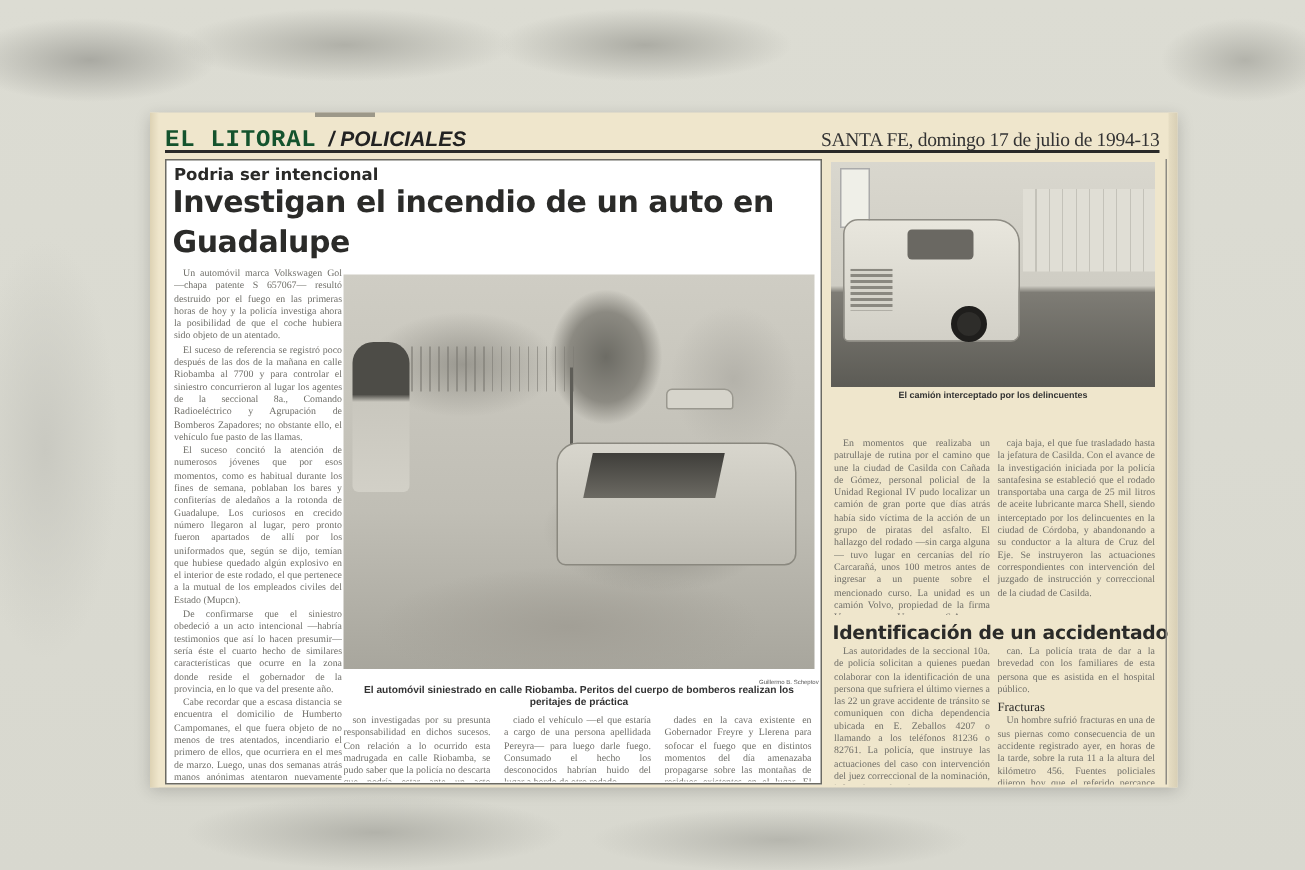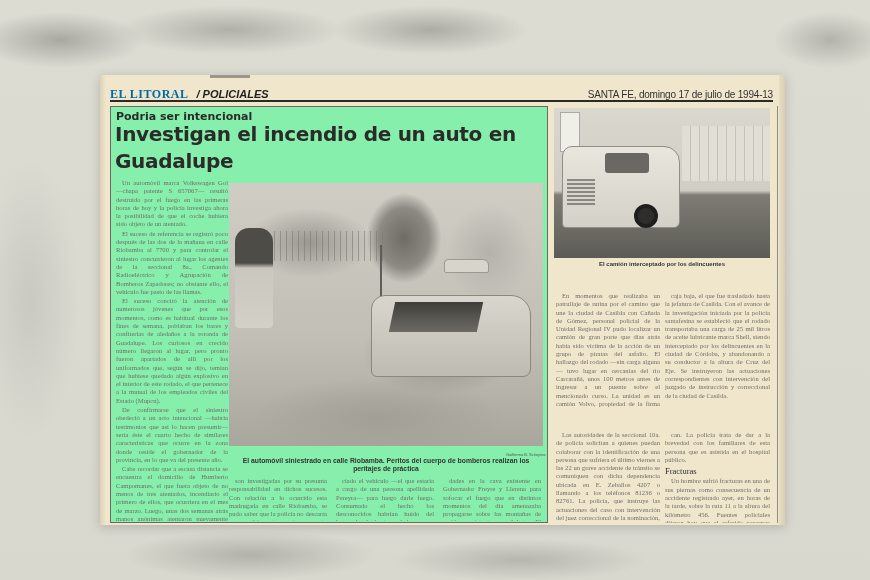--- a/index.html
+++ b/index.html
@@ -34,35 +34,35 @@
     .top-cut {
       position: absolute; left: 110px; top: -3px; width: 40px; height: 6px;
       background: #4a4a45; opacity: 0.5;
     }
     .masthead {
       position: absolute; left: 10px; top: 9px; right: 12px; height: 18px;
       border-bottom: 2px solid #2a2a28;
       display: flex; align-items: baseline; justify-content: space-between;
     }
     .paper-name {
-      font-family: Liberation Serif, serif; font-weight: bold;
-      font-size: 12px; letter-spacing: 0.5px; color: #0369a1;
+      font-family: Liberation Mono, monospace; font-weight: bold;
+      font-size: 16px; letter-spacing: 0.5px; color: #14532d;
     }
     .section-name {
       font-family: "Liberation Sans", sans-serif; font-style: italic; font-weight: bold;
-      font-size: 11px; color: #222; margin-left: 4px;
+      font-size: 14px; color: #222; margin-left: 4px;
     }
     .dateline {
-      font-family: Liberation Sans, sans-serif; font-size: 10px; color: #333;
+      font-family: Liberation Serif, serif; font-size: 13px; color: #333;
       letter-spacing: -0.2px;
     }
     .left-article {
       position: absolute; left: 10px; top: 31px; width: 438px; height: 417px;
       border: 1px solid #6b6a63;
-      background: #86efac;
+      background: #ffffff;
     }
     .kicker {
       position: absolute; left: 5px; top: 3px;
       font-family: "DejaVu Sans", sans-serif; font-weight: bold; font-size: 11px; color: #2a2a28;
     }
     .headline {
       position: absolute; left: 4px; top: 14px; width: 420px;
       font-family: "DejaVu Sans", sans-serif; font-weight: bold;
       font-size: 20px; line-height: 27px; color: #2b2b29; letter-spacing: -0.3px;
     }
@@ -260,20 +260,21 @@
     </div>
     <div class="truck-caption">El camión interceptado por los delincuentes</div>
 
     <div class="rc1 col-text">
       <p>En momentos que realizaba un patrullaje de rutina por el camino que une la ciudad de Casilda con Cañada de Gómez, personal policial de la Unidad Regional IV pudo localizar un camión de gran porte que días atrás había sido víctima de la acción de un grupo de piratas del asfalto. El hallazgo del rodado —sin carga alguna— tuvo lugar en cercanías del río Carcarañá, unos 100 metros antes de ingresar a un puente sobre el mencionado curso. La unidad es un camión Volvo, propiedad de la firma Vernengo y Vernengo S.A., con semirremolque,</p>
     </div>
     <div class="rc2 col-text">
       <p>caja baja, el que fue trasladado hasta la jefatura de Casilda. Con el avance de la investigación iniciada por la policía santafesina se estableció que el rodado transportaba una carga de 25 mil litros de aceite lubricante marca Shell, siendo interceptado por los delincuentes en la ciudad de Córdoba, y abandonando a su conductor a la altura de Cruz del Eje. Se instruyeron las actuaciones correspondientes con intervención del juzgado de instrucción y correccional de la ciudad de Casilda.</p>
     </div>
 
+    <div class="head3">Identificación de un accidentado</div>
     <div class="rc3 col-text">
       <p>Las autoridades de la seccional 10a. de policía solicitan a quienes puedan colaborar con la identificación de una persona que sufriera el último viernes a las 22 un grave accidente de tránsito se comuniquen con dicha dependencia ubicada en E. Zeballos 4207 o llamando a los teléfonos 81236 o 82761. La policía, que instruye las actuaciones del caso con intervención del juez correccional de la nominación, informó que el acci</p>
     </div>
     <div class="rc4 col-text">
       <p>can. La policía trata de dar a la brevedad con los familiares de esta persona que es asistida en el hospital público.</p>
       <div class="subhead-serif">Fracturas</div>
       <p>Un hombre sufrió fracturas en una de sus piernas como consecuencia de un accidente registrado ayer, en horas de la tarde, sobre la ruta 11 a la altura del kilómetro 456. Fuentes policiales dijeron hoy que el referido percance involu</p>
     </div>
   </div>
   <div class="right-edge-rule"></div>

